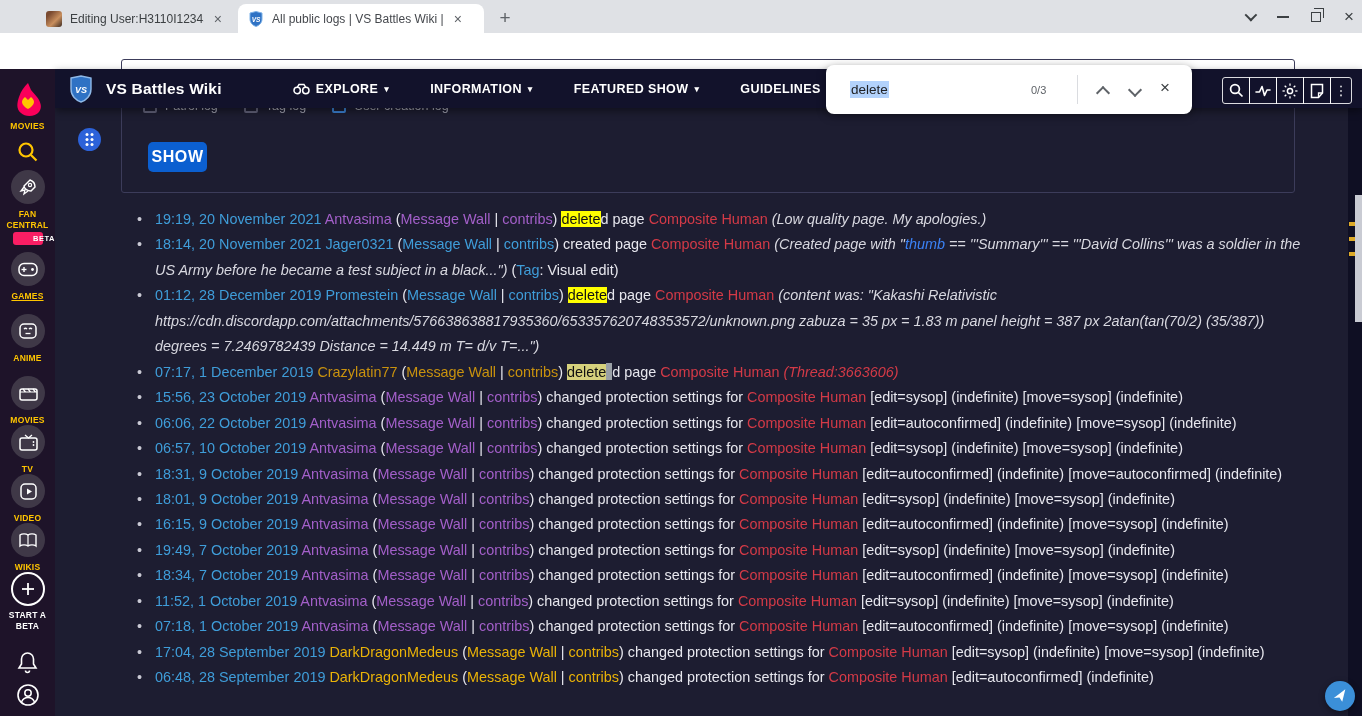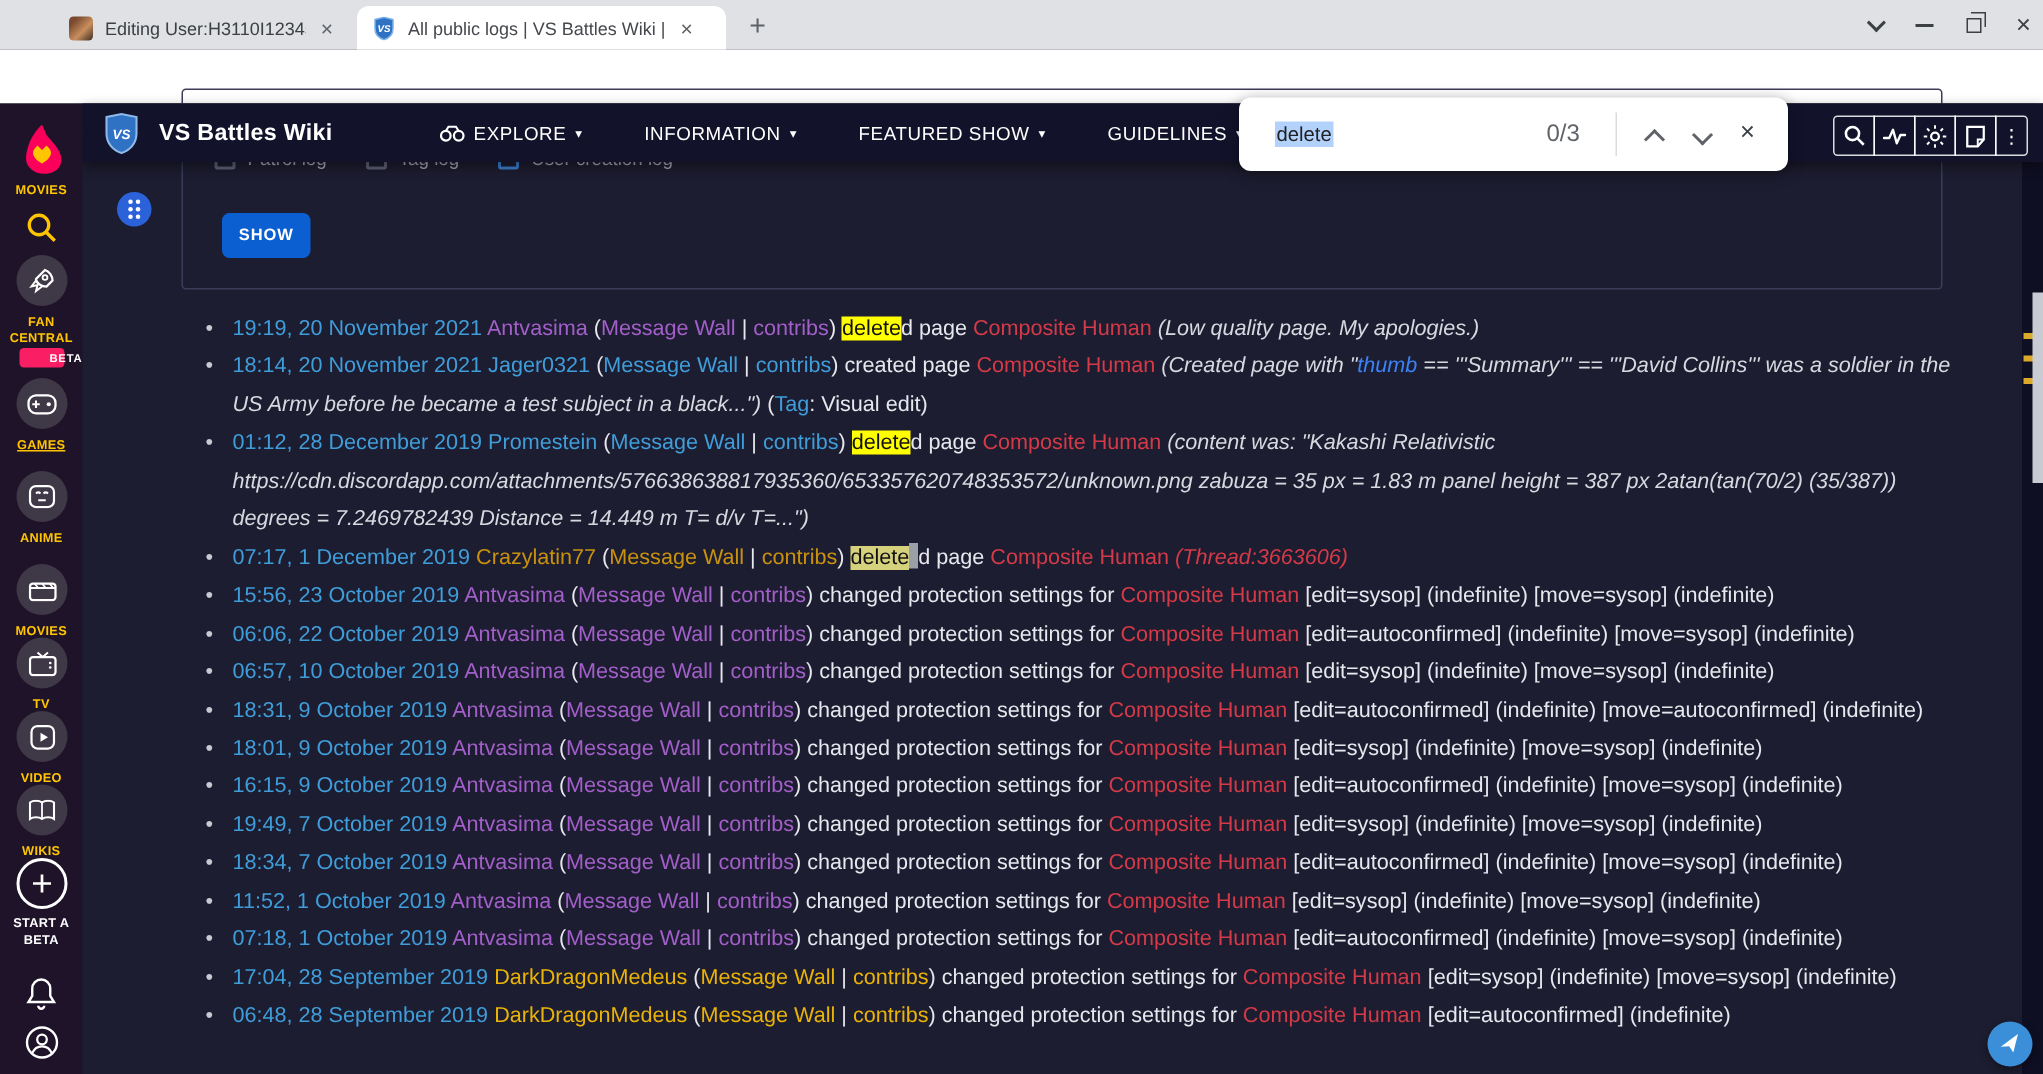--- a/index.html
+++ b/index.html
@@ -49,21 +49,21 @@
                         background:#9aa0a6; transform:rotate(-45deg); }
   .ext-square { width:16px; height:16px; border:2.5px solid #3c4043; background:#fff; position:relative; }
   .ext-square::before { content:""; position:absolute; left:0; top:0; width:5px; height:11px; background:#3c4043; }
   .menudots { font-size:15px; color:#5f6368; letter-spacing:0; }
 
   
   .findbar { position:absolute; left:826px; top:65px; width:366px; height:49px; background:#ffffff;
              border-radius:8px; box-shadow:0 2px 10px rgba(0,0,0,.35); z-index:50;
              display:flex; align-items:center; }
   .findquery { margin-left:24px; font-size:13.5px; color:#202124; background:#b3d2fb; padding:1px 1px; }
-  .findcount { position:absolute; left:205px; font-size:16px; color:#5f6368; }
+  .findcount { position:absolute; left:205px; font-size:11px; color:#5f6368; }
   .finddiv { position:absolute; left:251px; top:10px; width:1px; height:29px; background:#dadce0; }
   .fchev { position:absolute; top:20px; width:10px; height:10px; border-right:2px solid #5f6368;
            border-bottom:2px solid #5f6368; }
   .fchev.up { transform:rotate(-135deg); top:23px; }
   .fchev.down { transform:rotate(45deg); }
   .findclose { position:absolute; left:334px; top:13px; font-size:17px; color:#3c4043; }
 
   
   .rail { position:absolute; left:0; top:69px; width:55px; height:647px; background:#1e1329; z-index:6; }
   .rail .lbl { width:55px; text-align:center; font-size:8.5px; font-weight:bold; color:#ffc500;
@@ -71,40 +71,40 @@
   .rail .lbl.white { color:#ffffff; }
   .circ { position:absolute; left:11px; width:34px; height:34px; border-radius:50%; background:#3f3847;
           display:flex; align-items:center; justify-content:center; }
   .beta { position:absolute; left:13px; width:30px; height:13px; background:#fa1e64; border-radius:3px;
           color:#fff; font-size:7.5px; font-weight:bold; text-align:center; line-height:13px; letter-spacing:.5px; }
 
   
   .wikinav { position:absolute; left:55px; top:69px; width:1307px; height:39px; background:#12122b;
              z-index:5; box-shadow:0 3px 8px rgba(0,0,0,.45); display:flex; align-items:center; }
   .wikititle { color:#fff; font-weight:bold; font-size:15.5px; letter-spacing:.2px; white-space:nowrap; }
-  .navitem { color:#fff; font-weight:normal; font-size:12.5px; letter-spacing:.4px; white-space:nowrap;
+  .navitem { color:#fff; font-weight:bold; font-size:12.5px; letter-spacing:.4px; white-space:nowrap;
              display:flex; align-items:center; gap:6px;text-align:center; }
   .caret { font-size:9px; color:#fff; }
   .navicons { position:absolute; right:10px; top:8px; display:flex; }
   .navicons .cell { width:28px; height:27px; border:1px solid rgba(255,255,255,.85); margin-left:-1px;
                     display:flex; align-items:center; justify-content:center; color:#fff; }
   .navicons .cell:first-child { border-radius:3px 0 0 3px; }
   .navicons .cell:last-child { border-radius:0 3px 3px 0; width:22px; }
 
   
   .content { position:absolute; left:55px; top:69px; width:1307px; height:647px; background:#1d1d31; }
   .filterpanel { position:absolute; left:66px; top:-10px; width:1174px; height:134px;
                  border:1px solid #3c3c5a; border-radius:3px; }
   .cbrow { position:absolute; top:30px; left:88px; display:flex; gap:26px; align-items:center; z-index:1; }
   .cbox { width:14px; height:14px; border:2px solid #62627a; border-radius:2px; background:transparent; }
   .cbox.checked { border-color:#3b82d4; }
   .cblabel { font-size:12.5px; color:#a9aab8; margin-left:8px; }
   .cbitem { display:flex; align-items:center; }
   .showbtn { position:absolute; left:93px; top:73px; width:59px; height:30px; background:#0b5fd0;
-             border:none; border-radius:5px; color:#fff; font-weight:bold; font-size:11px;
+             border:none; border-radius:5px; color:#fff; font-weight:bold; font-size:16px;
              letter-spacing:.6px; font-family:"Liberation Sans",sans-serif; }
   .dotsfab { position:absolute; left:23px; top:59px; width:23px; height:23px; border-radius:50%;
              background:#2c62d9; display:flex; align-items:center; justify-content:center; }
 
   
   .loglist { position:absolute; left:80px; top:138px; width:1175px; list-style:none;
              font-size:14.4px; line-height:25.45px; color:#e7e7ee; }
   .loglist li { position:relative; padding-left:20px; }
   .bullet { position:absolute; left:2px; top:0; color:#c9c9d4; }
   .sg-b { color:#3f9dd9; } .sg-p { color:#a35fc9; } .sg-g { color:#c9920e; } .sg-gr { color:#eab308; }

